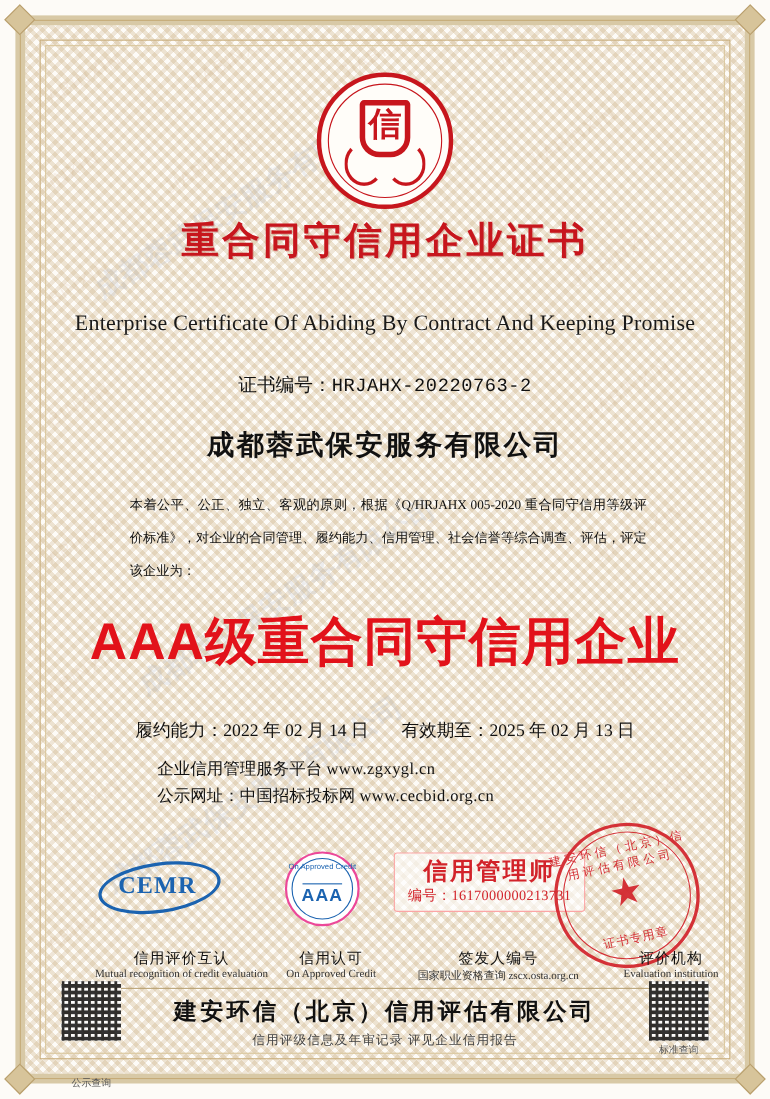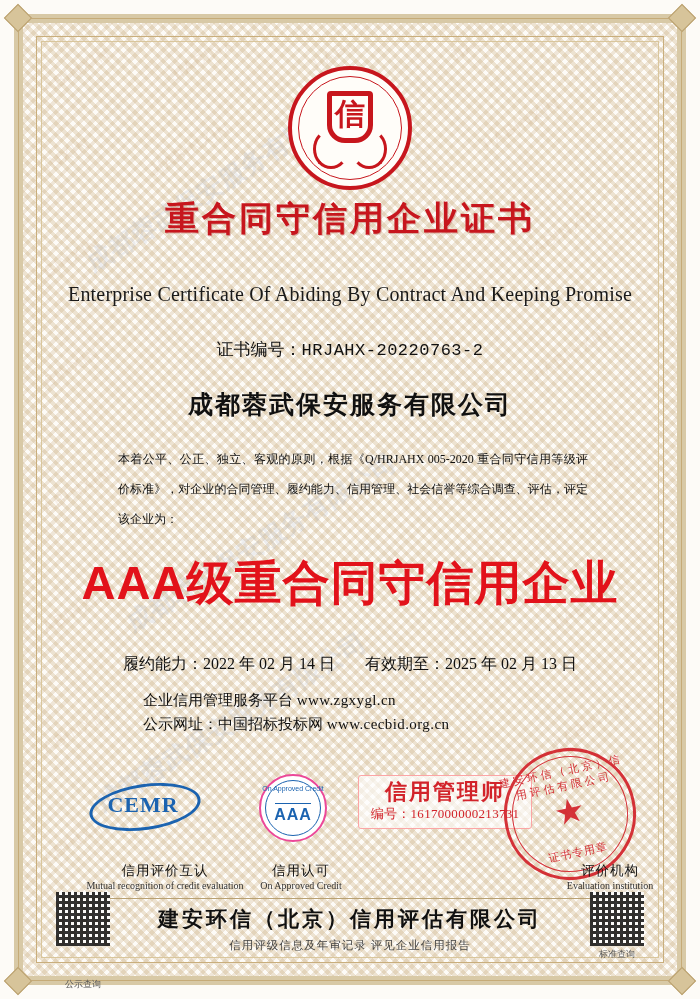--- a/index.html
+++ b/index.html
@@ -559,20 +559,24 @@
 
   <div class="captions">
     <div class="cap cap-1">
       <div class="cn">信用评价互认</div>
       <div class="en">Mutual recognition of credit evaluation</div>
     </div>
     <div class="cap cap-2">
       <div class="cn">信用认可</div>
       <div class="en">On Approved Credit</div>
     </div>
+    <div class="cap cap-3">
+      <div class="cn">签发人编号</div>
+      <div class="en">国家职业资格查询 zscx.osta.org.cn</div>
+    </div>
     <div class="cap cap-4">
       <div class="cn">评价机构</div>
       <div class="en">Evaluation institution</div>
     </div>
   </div>
 
   <div class="divider"></div>
 
   <div class="qr qr-left"></div>
   <div class="qr-label qr-label-left">公示查询</div>

